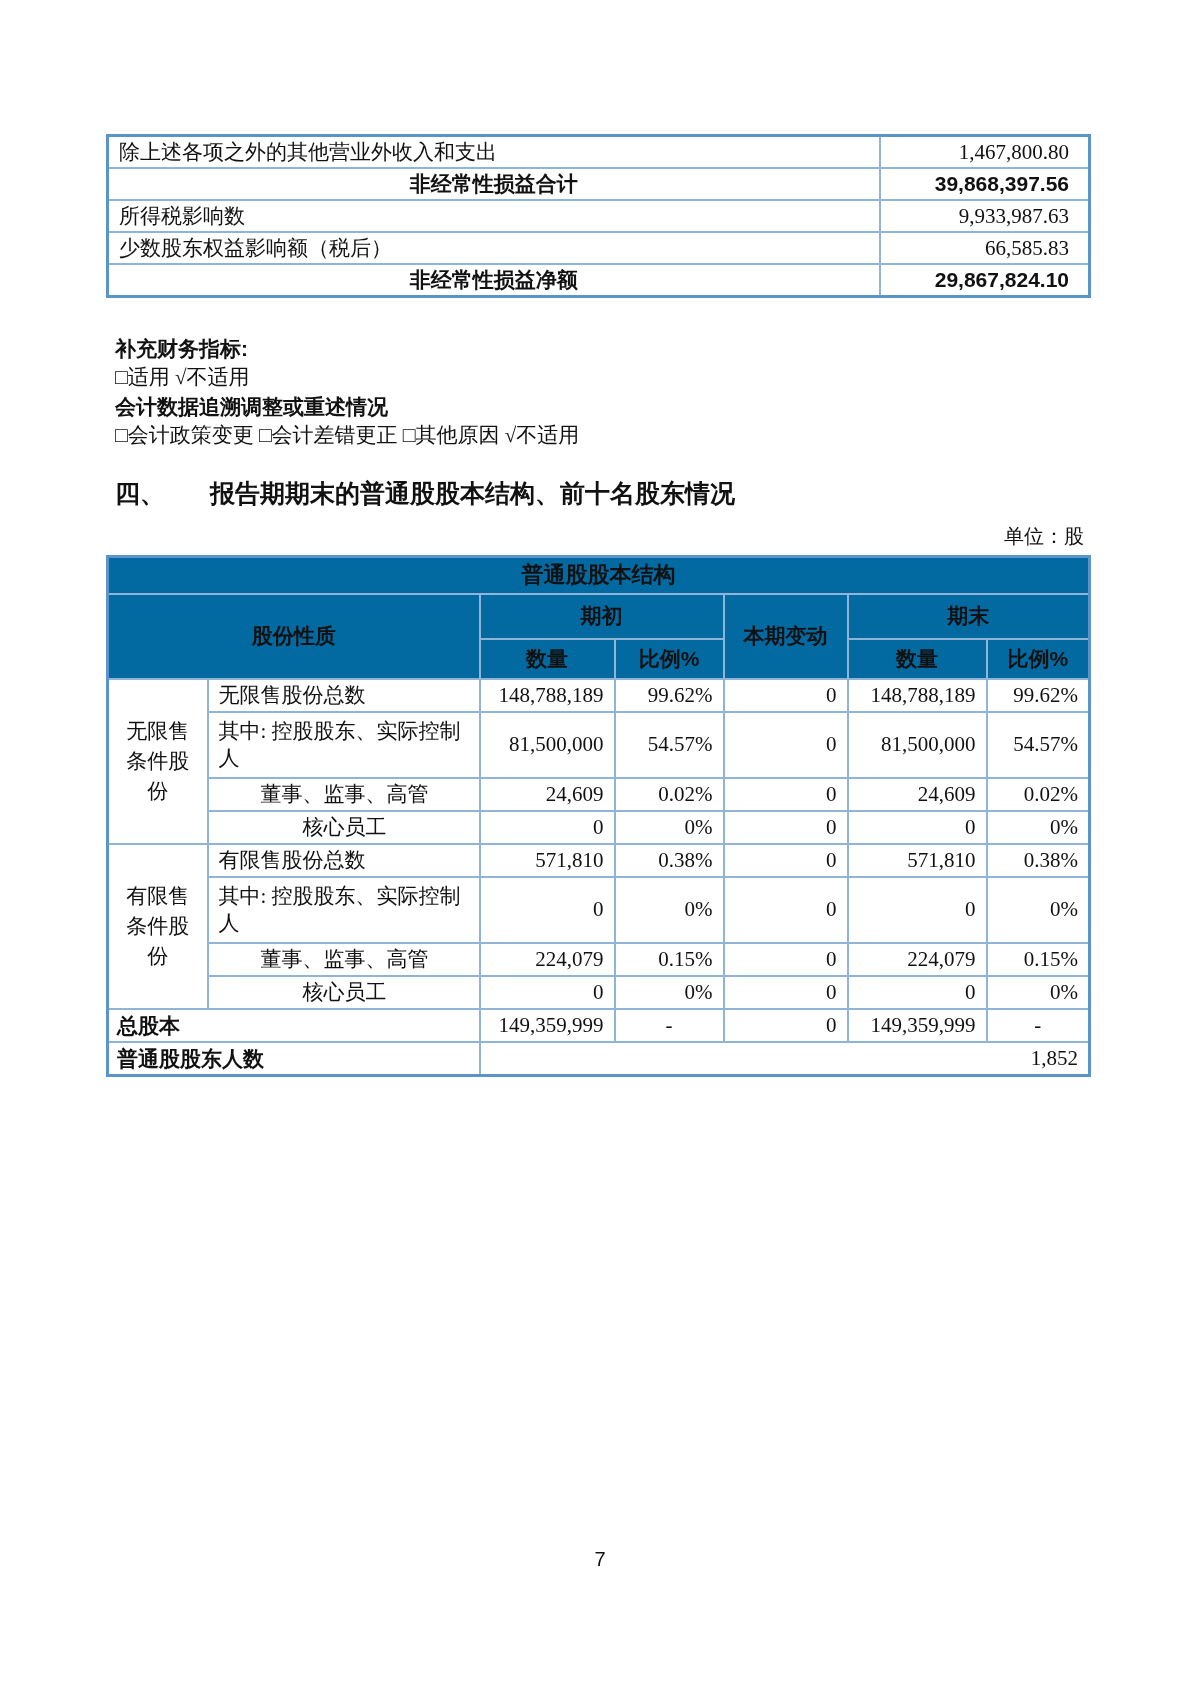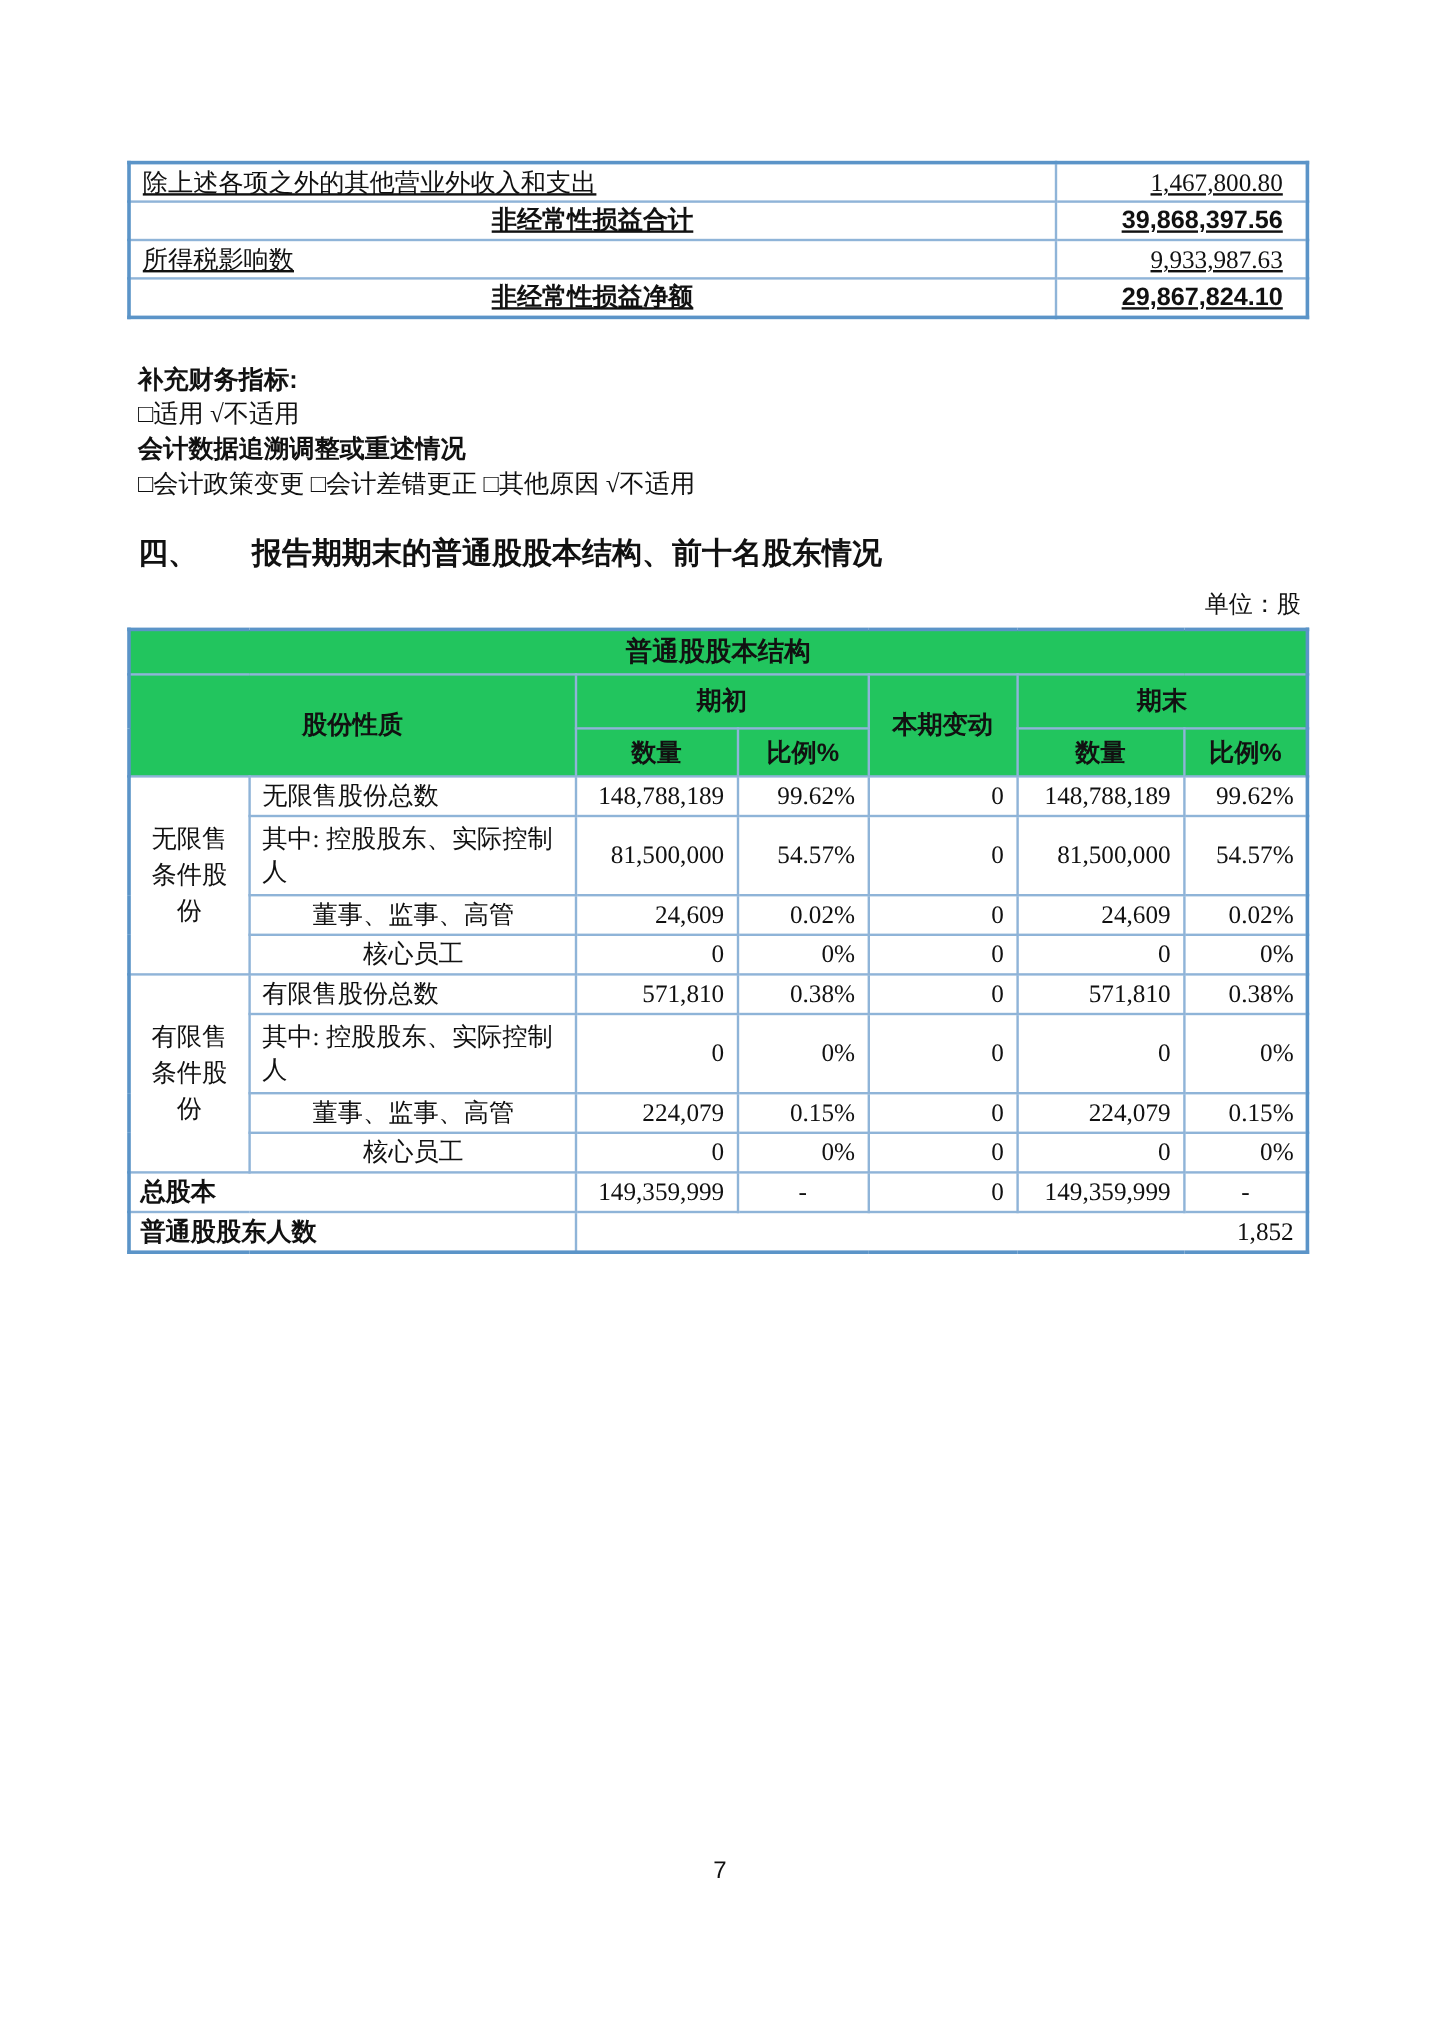--- a/index.html
+++ b/index.html
@@ -12,21 +12,21 @@
     -webkit-font-smoothing:antialiased;
   }
   .content{width:982px;margin-left:106px;}
 
   
   table{border-collapse:collapse;table-layout:fixed;width:982px;background:#ffffff;}
   td,th{border:2px solid #8FB4D8;box-sizing:border-box;font-weight:normal;}
   table{border:3px solid #5B94C8;}
 
   
-  .t1{margin-top:134px;text-decoration:underline;}
+  .t1{margin-top:134px;}
   .t1 td{font-size:21px;height:31px;padding:2px 10px;line-height:26px;}
   .t1 .lbl{text-align:left;}
   .t1 .lbl.emph{
     text-align:center;font-weight:bold;
     font-family:"Liberation Sans","DejaVu Sans",sans-serif;
   }
   .t1 .val{text-align:right;padding-right:19px;}
   .t1 .val.emph{font-weight:bold;font-family:"Liberation Sans","DejaVu Sans",sans-serif;}
 
   
@@ -48,21 +48,21 @@
 
   
   .unit{
     margin-top:13px;margin-bottom:6px;
     text-align:right;font-size:20px;line-height:26px;
     padding-right:4px;
   }
 
   
   .t2 th{
-    background:#22c55e;
+    background:#0369a1;
     font-family:"Liberation Sans","DejaVu Sans",sans-serif;
     font-weight:bold;font-size:21px;
   }
   .t2 .title-row th{height:37px;font-size:22px;}
   .t2 .hdr1 th{height:45px;}
   .t2 .hdr2 th{height:40px;}
   .t2 td{font-size:21px;height:31px;padding:2px 8px;line-height:27px;}
   .t2 .grp{text-align:center;padding:2px 14px;line-height:30px;}
   .t2 .cat{text-align:left;padding-left:10px;margin-left:17px;}
   .t2 .cat.ctr{text-align:center;}
@@ -96,20 +96,24 @@
         <td class="lbl">除上述各项之外的其他营业外收入和支出</td>
         <td class="val">1,467,800.80</td>
       </tr>
       <tr>
         <td class="lbl emph">非经常性损益合计</td>
         <td class="val emph">39,868,397.56</td>
       </tr>
       <tr>
         <td class="lbl">所得税影响数</td>
         <td class="val">9,933,987.63</td>
+      </tr>
+      <tr>
+        <td class="lbl">少数股东权益影响额（税后）</td>
+        <td class="val">66,585.83</td>
       </tr>
       <tr>
         <td class="lbl emph">非经常性损益净额</td>
         <td class="val emph">29,867,824.10</td>
       </tr>
     </tbody>
   </table>
 
   <div class="supp">
     <p class="hd">补充财务指标:</p>

